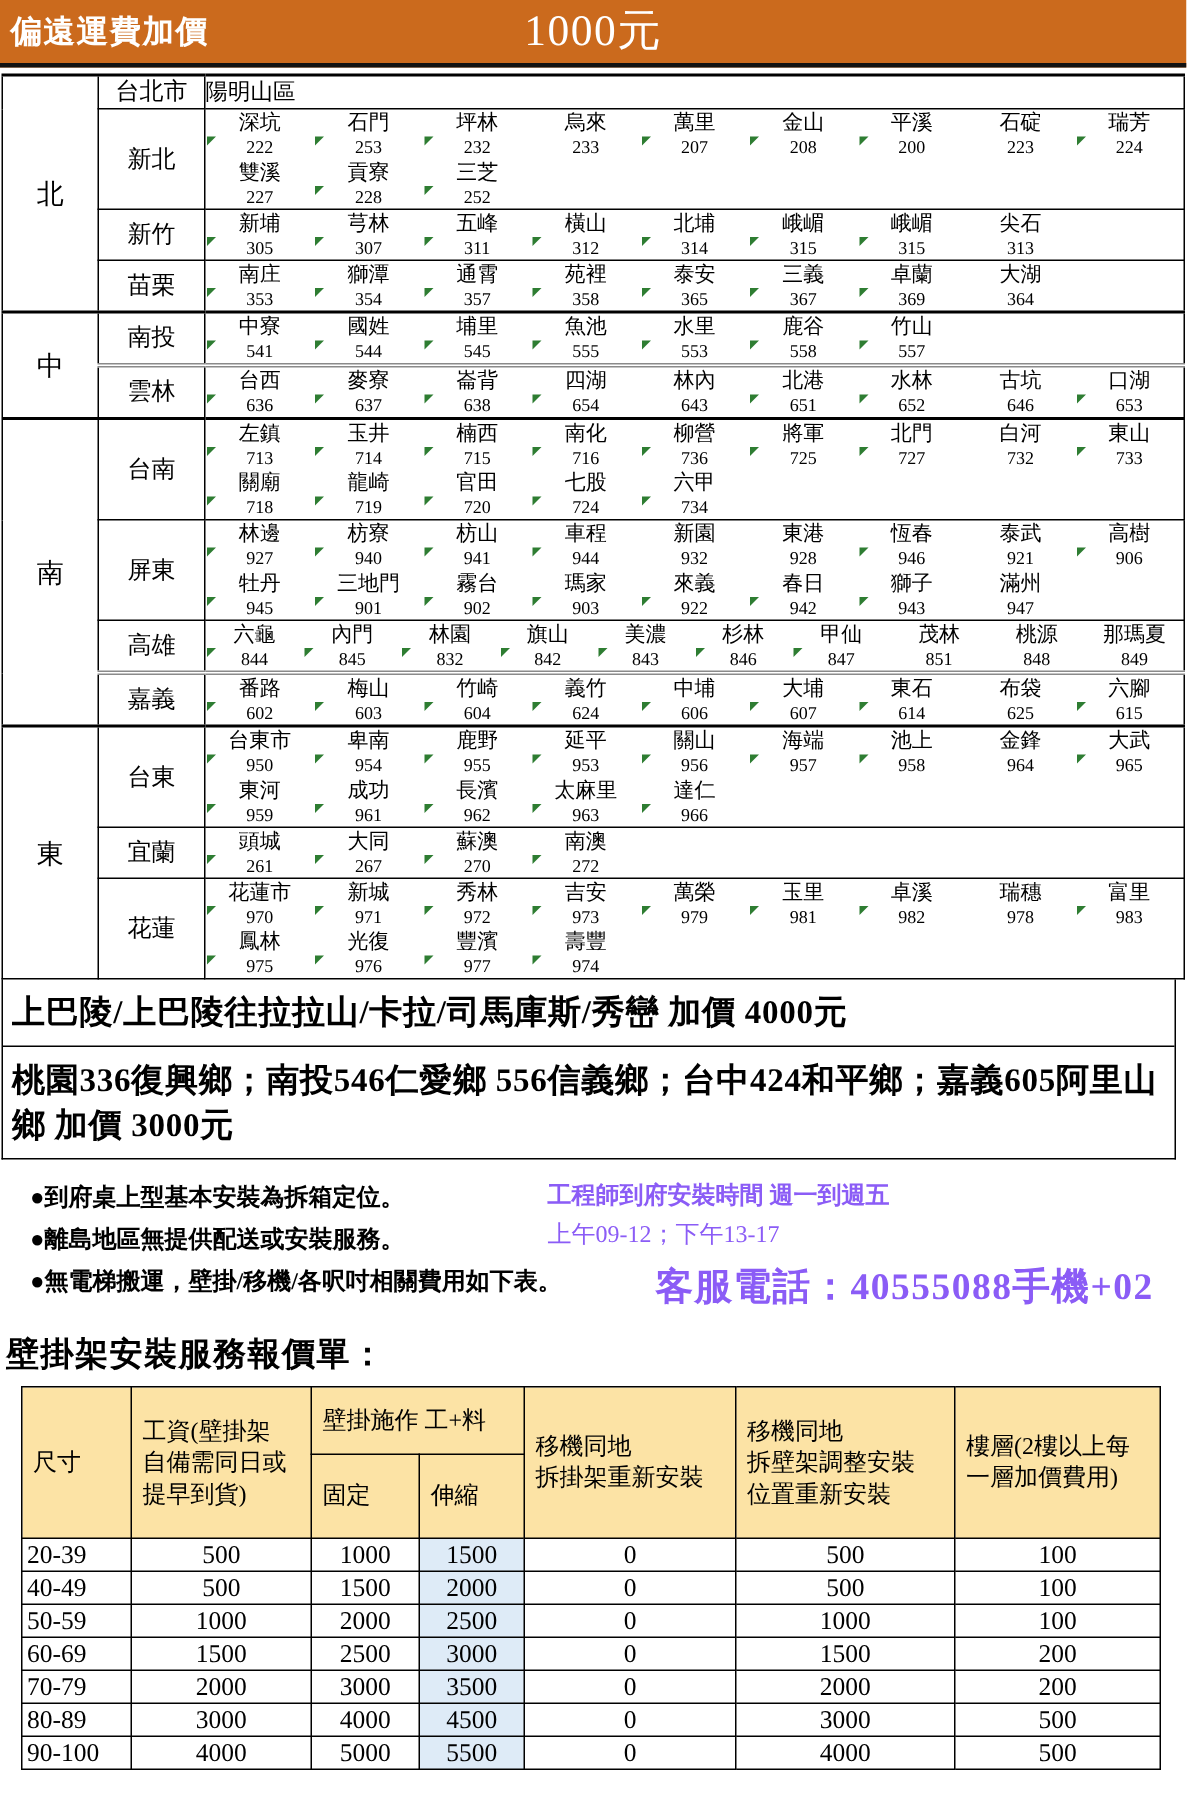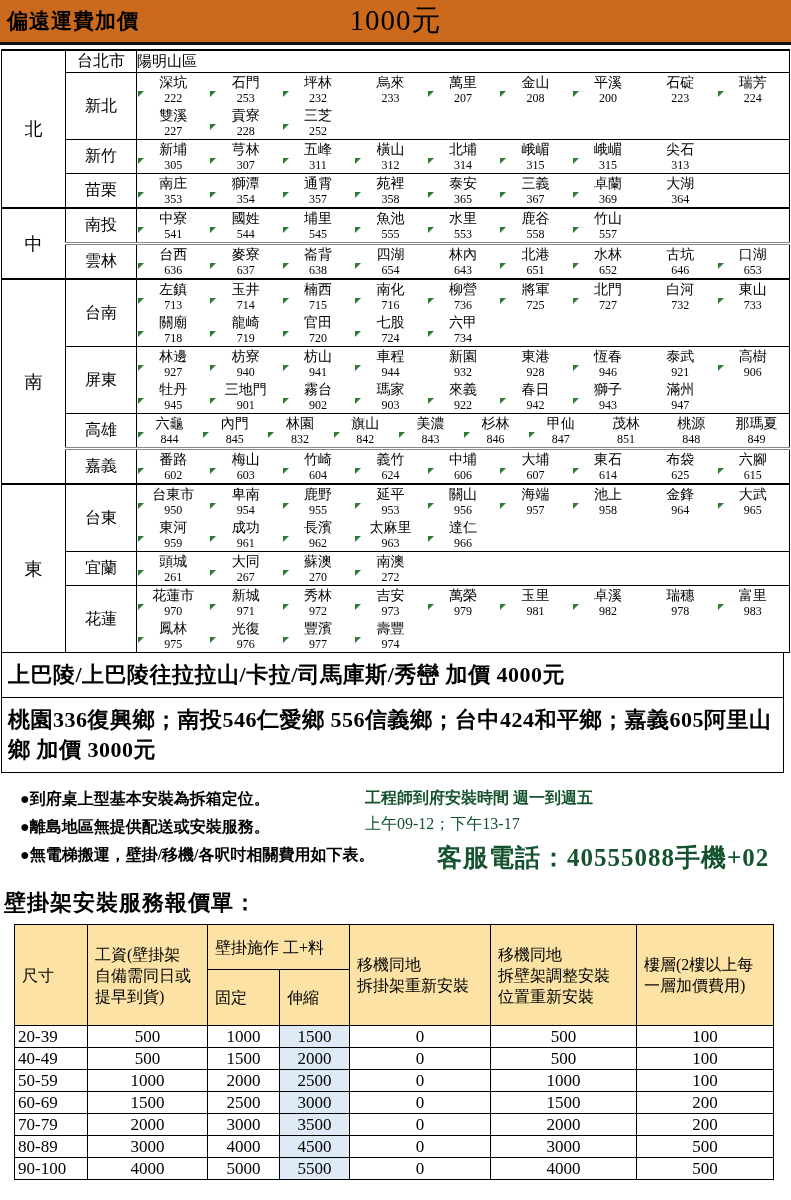--- a/index.html
+++ b/index.html
@@ -6,23 +6,23 @@
   body{
     width:791px;height:1200px;position:relative;
     font-family:"Liberation Serif","DejaVu Serif",serif;
     color:#000;font-size:15px;overflow:hidden;
   }
   
   .banner{
     height:42px;background:#cb6a1d;border-bottom:3px solid #111;
     position:relative;display:flex;align-items:center;
   }
-  .banner .bt{color:#000000;font-size:21px;font-weight:bold;padding-left:7px;letter-spacing:1px;}
+  .banner .bt{color:#ffffff;font-size:21px;font-weight:bold;padding-left:7px;letter-spacing:1px;}
   .banner .bp{
-    position:absolute;left:0;right:0;text-align:center;color:#000000;
+    position:absolute;left:0;right:0;text-align:center;color:#ffffff;
     font-size:29px;letter-spacing:1px;
   }
   
   .mt{border-collapse:collapse;width:789px;margin:4px 0 0 1px;table-layout:fixed;}
   .mt td{border:1px solid #000;padding:0;vertical-align:middle;}
   .mt td.region{text-align:center;font-size:18px;}
   .mt td.city{text-align:center;font-size:16px;}
   .mt tr.rs td{border-top:2px solid #000;}
   .mt tr.gs td{border-top:3px double #8a8a8a;}
   .area-cell{font-size:15px;text-align:left;padding:6px 0 6px 14px;}
@@ -36,21 +36,21 @@
     border-top:6px solid #2e7d32;border-right:6px solid transparent;
   }
   
   .snotes{width:781px;margin-left:1px;border:1px solid #000;border-top:none;}
   .snote{border-top:1px solid #000;font-size:22px;font-weight:bold;padding:7px 4px 7px 6px;letter-spacing:0.5px;}
   .snote:first-child{border-top:none;}
   
   .info{display:flex;margin:12px 0 0 20px;}
   .bullets{width:345px;}
   .bullet{font-size:16px;font-weight:bold;line-height:28px;white-space:nowrap;}
-  .redcol{flex:1;color:#14532d;}
+  .redcol{flex:1;color:#8b5cf6;}
   .r1{font-size:16px;font-weight:bold;line-height:26px;}
   .r2{font-size:16px;line-height:26px;}
   .r3{font-size:25px;font-weight:bold;margin:4px 0 0 72px;letter-spacing:1px;}
   
   .qtitle{font-size:22px;font-weight:bold;margin:14px 0 6px 4px;letter-spacing:1px;}
   .qt{border-collapse:collapse;margin-left:14px;width:759px;table-layout:fixed;}
   .qt th,.qt td{border:1px solid #000;}
   .qt th{
     background:#fce3a5;font-weight:normal;text-align:left;
     padding:2px 2px 2px 7px;font-size:16px;white-space:pre-line;

